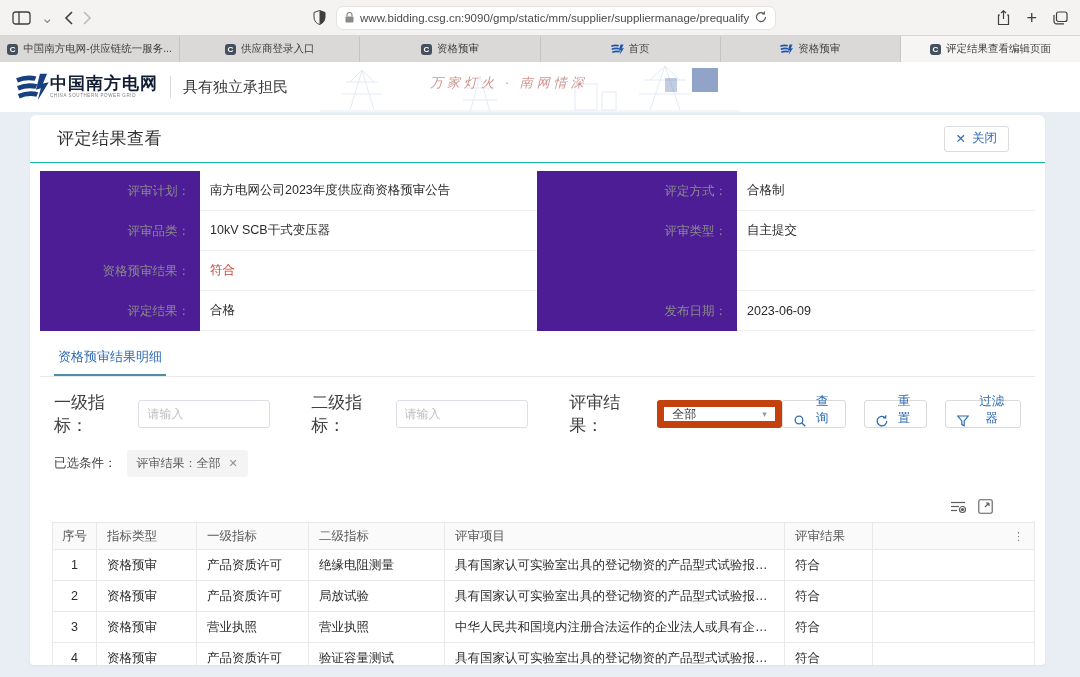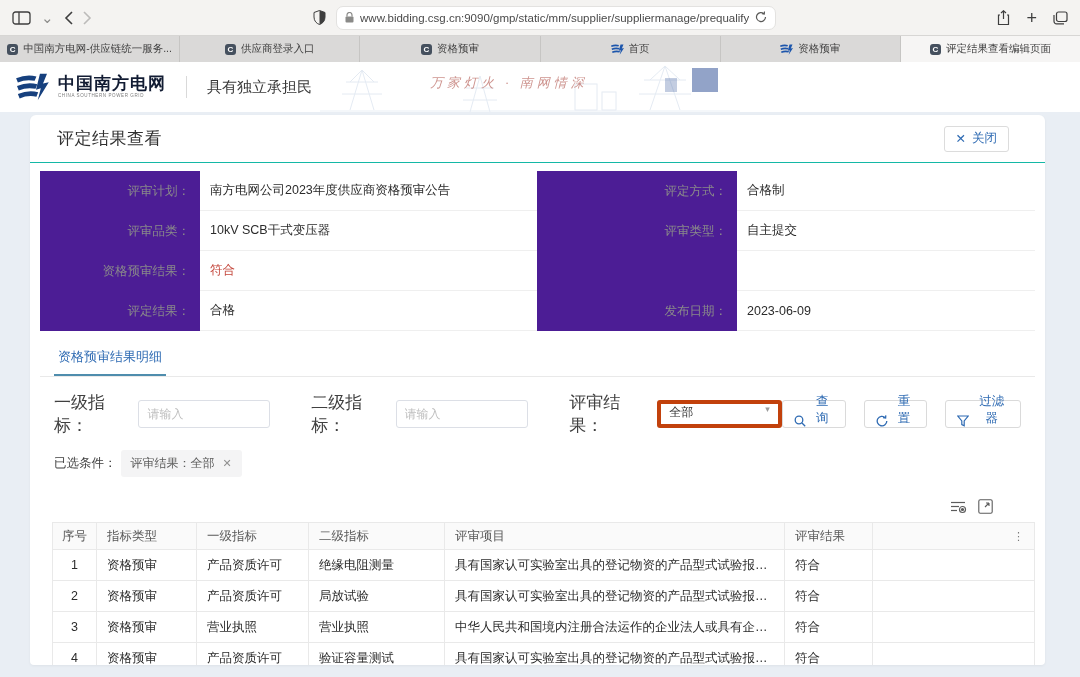--- a/index.html
+++ b/index.html
@@ -26,21 +26,21 @@
     white-space:nowrap; padding:0 6px; cursor:default; }
   .btab.active { background:#f6f5f4; border-right:none; }
   .fav-c { width:11px; height:11px; min-width:11px; background:#45505e; color:#fff;
     border-radius:3px; font-size:8px; line-height:11px; text-align:center; font-weight:bold; }
   .fav-csg svg { display:block; }
   .btab span.lbl { overflow:hidden; text-overflow:ellipsis; }
 
   
   .siteheader { height:50px; background:#fff; display:flex; align-items:center;
     padding:0 14px; position:relative; overflow:hidden; }
-  .brand { display:flex; align-items:center; gap:8px; z-index:2; }
+  .brand { display:flex; align-items:center; gap:0; z-index:2; }
   .brand-mark svg { display:block; }
   .brand-txt { display:flex; flex-direction:column; line-height:1; }
   .brand-cn { font-size:17px; font-weight:bold; color:#121c33; letter-spacing:1px; }
   .brand-en { font-size:4.5px; color:#7c7c7c; letter-spacing:.6px; margin-top:2px; }
   .hdr-div { width:1px; height:22px; background:#d9d9d9; margin:0 12px; }
   .platform { font-size:15px; color:#3a3a3a; }
   .watermark { position:absolute; left:320px; top:0; width:420px; height:50px;
     pointer-events:none; z-index:1; }
   .slogan { position:absolute; left:110px; top:12px; font-family:"Liberation Serif","DejaVu Serif",serif;
     font-style:italic; font-size:13px; color:rgba(178,88,80,.65); letter-spacing:4px; white-space:nowrap; }
@@ -79,34 +79,34 @@
     border-bottom:2px solid #4f8dad; cursor:pointer; }
 
   
   .filters { display:flex; align-items:center; padding:14px 24px 0 24px; }
   .f-group { display:flex; align-items:center; }
   .f-label { font-size:17px; color:#404040; margin-right:6px; }
   .f-input { width:132px; height:28px; border:1px solid #dcdfe6; border-radius:3px;
     font-size:12px; color:#ef4444; padding:0 8px; outline:none;
     font-family:"Liberation Sans","DejaVu Sans",sans-serif; }
   .f-input::placeholder { color:#bfbfbf; }
-  .f-select { width:128px; height:28px; border:4px solid #c2410c; border-radius:3px;
-    display:flex; align-items:flex-start; justify-content:space-between; padding:0 8px;
+  .f-select { width:128px; height:28px; border:7px solid #c2410c; border-radius:3px;
+    display:flex; align-items:center; justify-content:space-between; padding:0 8px;
     font-size:12px; color:#333; cursor:pointer; background:#fff; }
   .caret { color:#9b9b9b; font-size:9px; }
   .gap1 { width:42px; } .gap2 { width:43px; }
   .f-buttons { margin-left:auto; display:flex; gap:18px; }
   .f-btn { display:inline-flex; align-items:flex-end; gap:5px; height:28px; padding:0 11px;
     background:#fff; border:1px solid #dadada; border-radius:3px; color:#2f6bb3;
     font-size:12.5px; cursor:pointer; }
   .f-btn svg { display:block; }
 
   
   .selected { display:flex; align-items:center; padding:13px 24px 0 24px; }
-  .sel-label { font-size:12.5px; color:#404040; margin-right:4px; }
+  .sel-label { font-size:12.5px; color:#404040; margin-right:10px; }
   .sel-tag { display:inline-flex; align-items:center; gap:8px; background:#f4f4f5;
     border-radius:3px; padding:5px 10px; font-size:12px; color:#5a5a5a; }
   .tag-x { color:#8f8f8f; font-size:11px; cursor:pointer; }
 
   
   .t-tools { display:flex; justify-content:flex-end; gap:10px; align-items:center;
     padding:22px 52px 8px 0; color:#5c5c5c; }
   .t-tools .tool { cursor:pointer; display:flex; align-items:center; }
 
   

